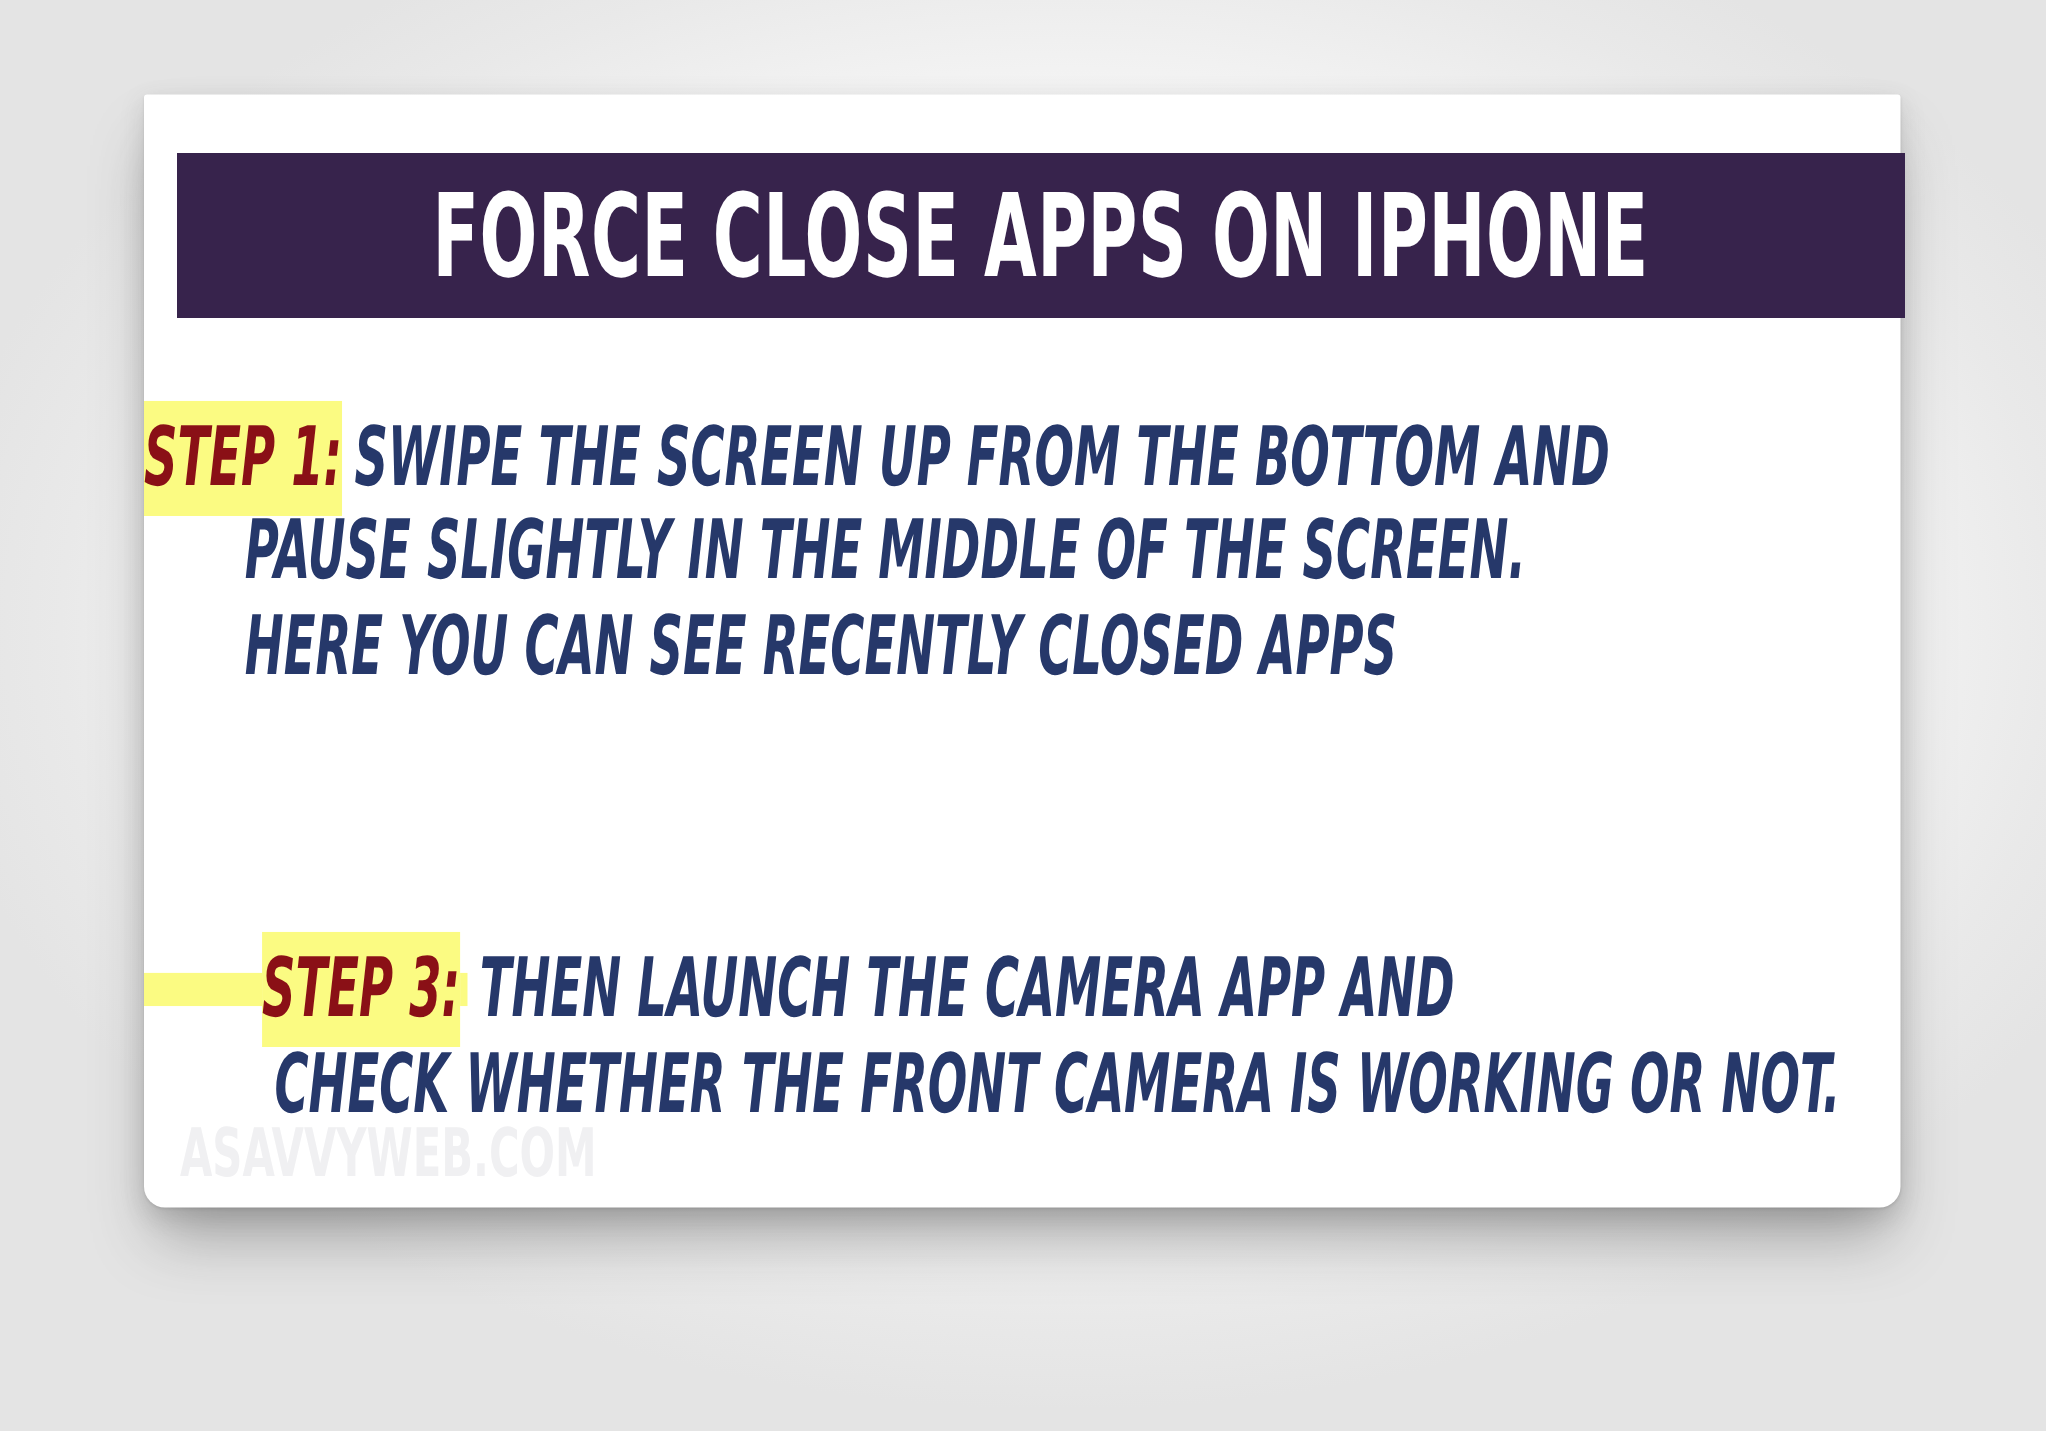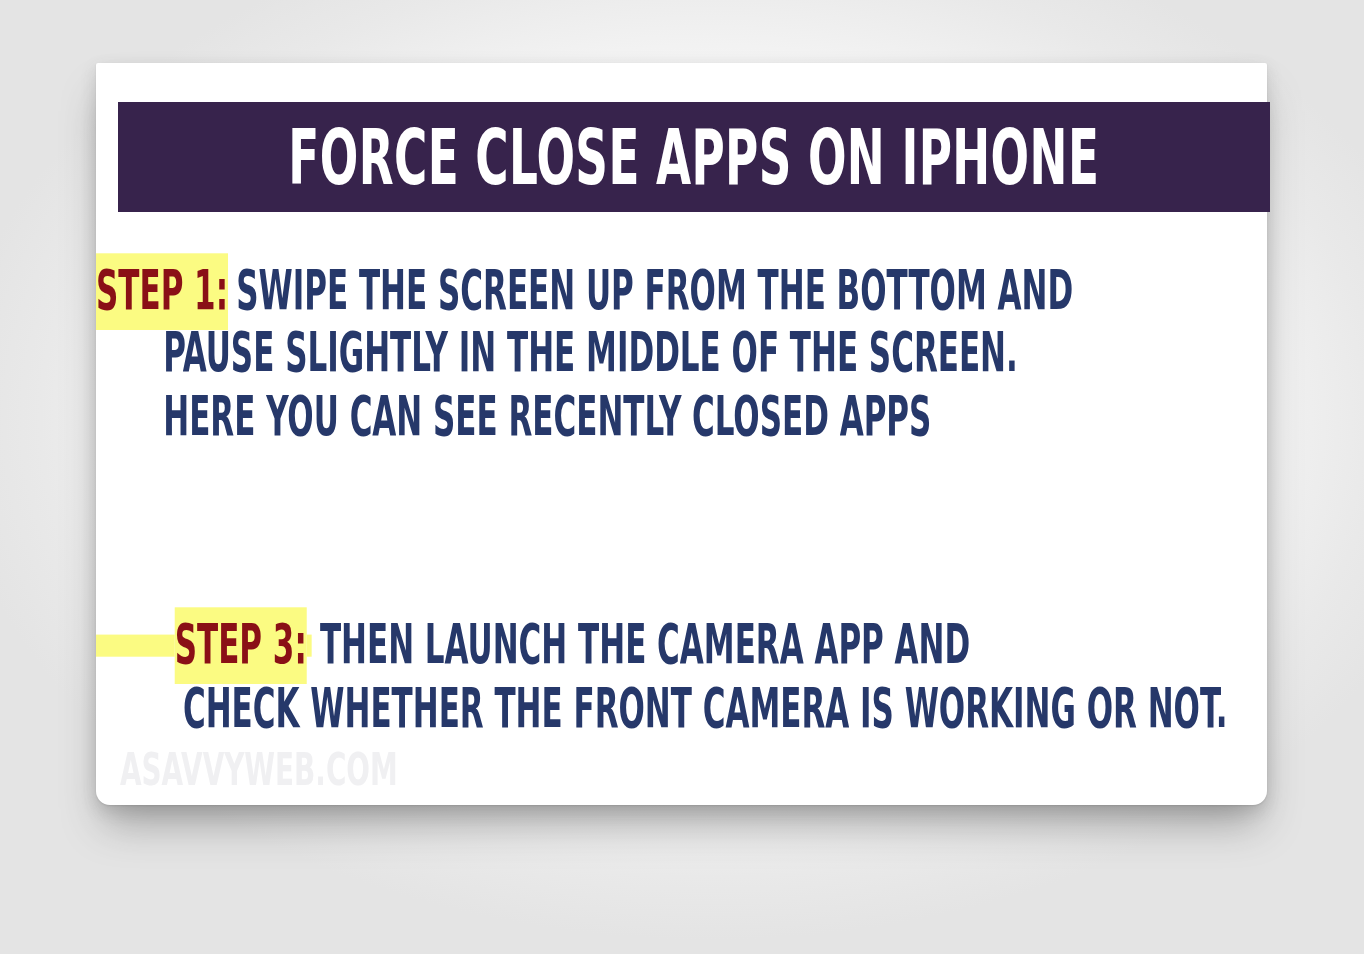--- a/index.html
+++ b/index.html
@@ -59,23 +59,24 @@
     line-height: 1;
     white-space: nowrap;
     transform: scaleX(0.80) scaleY(1.22);
     transform-origin: center center;
   }
 
   
   #body-area {
     position: absolute;
     left: 96px;
-    top: 210px;
+    top: 224px;
     width: 1171px;
     height: 593px;
+    font-style: italic;
   }
 
   .step-block {
     position: absolute;
     left: 0;
     width: 1171px;
   }
 
   .line {
     font-family: "Liberation Sans Narrow", "DejaVu Sans Condensed", "Liberation Sans", sans-serif;

